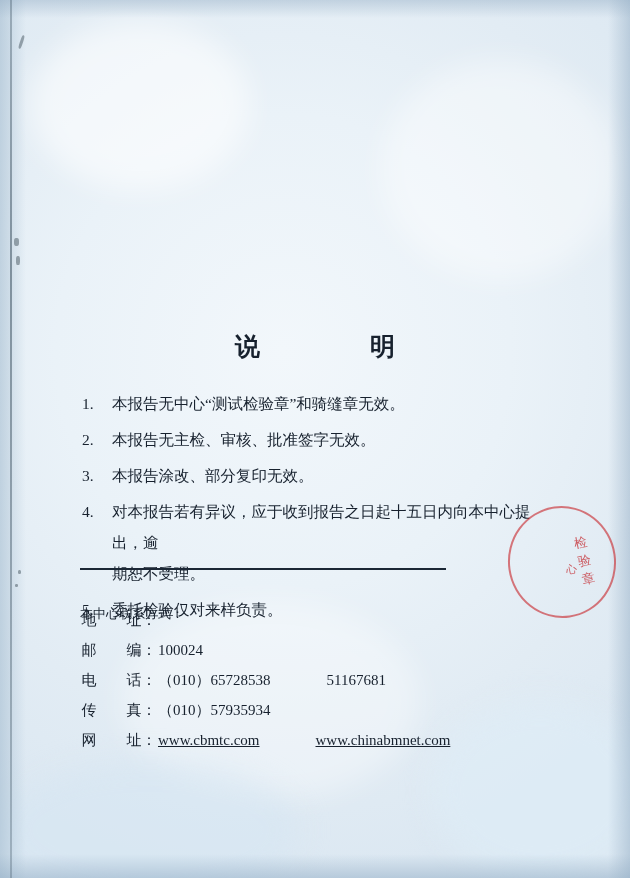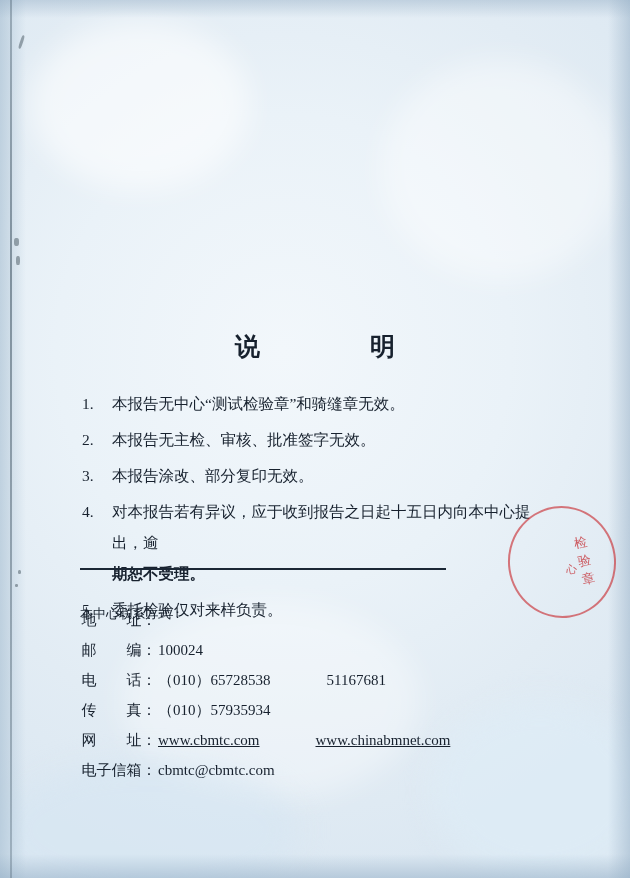--- a/index.html
+++ b/index.html
@@ -116,21 +116,20 @@
     flex: 0 0 auto;
     width: 30px;
     font-family: "Liberation Serif", "DejaVu Serif", serif;
   }
   .clause-text {
     flex: 1 1 auto;
   }
   .clause-text .cont {
     display: block;
     text-indent: 0;
-    font-weight: bold;
   }
 
   .divider {
     position: absolute;
     left: 80px;
     top: 568px;
     width: 366px;
     height: 2px;
     background: #1b2735;
   }
@@ -287,24 +286,20 @@
         <span class="contact-label">传　　真：</span>
         <span class="contact-value">（010）57935934</span>
       </div>
 
       <div class="contact-row">
         <span class="contact-label">网　　址：</span>
         <span class="contact-value url">www.cbmtc.com</span>
         <span class="contact-value url contact-value2">www.chinabmnet.com</span>
       </div>
 
-      <div class="contact-row">
-        <span class="contact-label">电子信箱：</span>
-        <span class="contact-value">cbmtc@cbmtc.com</span>
-      </div>
 
     </div>
 
     <div class="stamp">
       <div class="stamp-arc"></div>
       <div class="stamp-char sc1">检</div>
       <div class="stamp-char sc2">验</div>
       <div class="stamp-char sc3">章</div>
       <div class="stamp-char sc4">心</div>
     </div>

